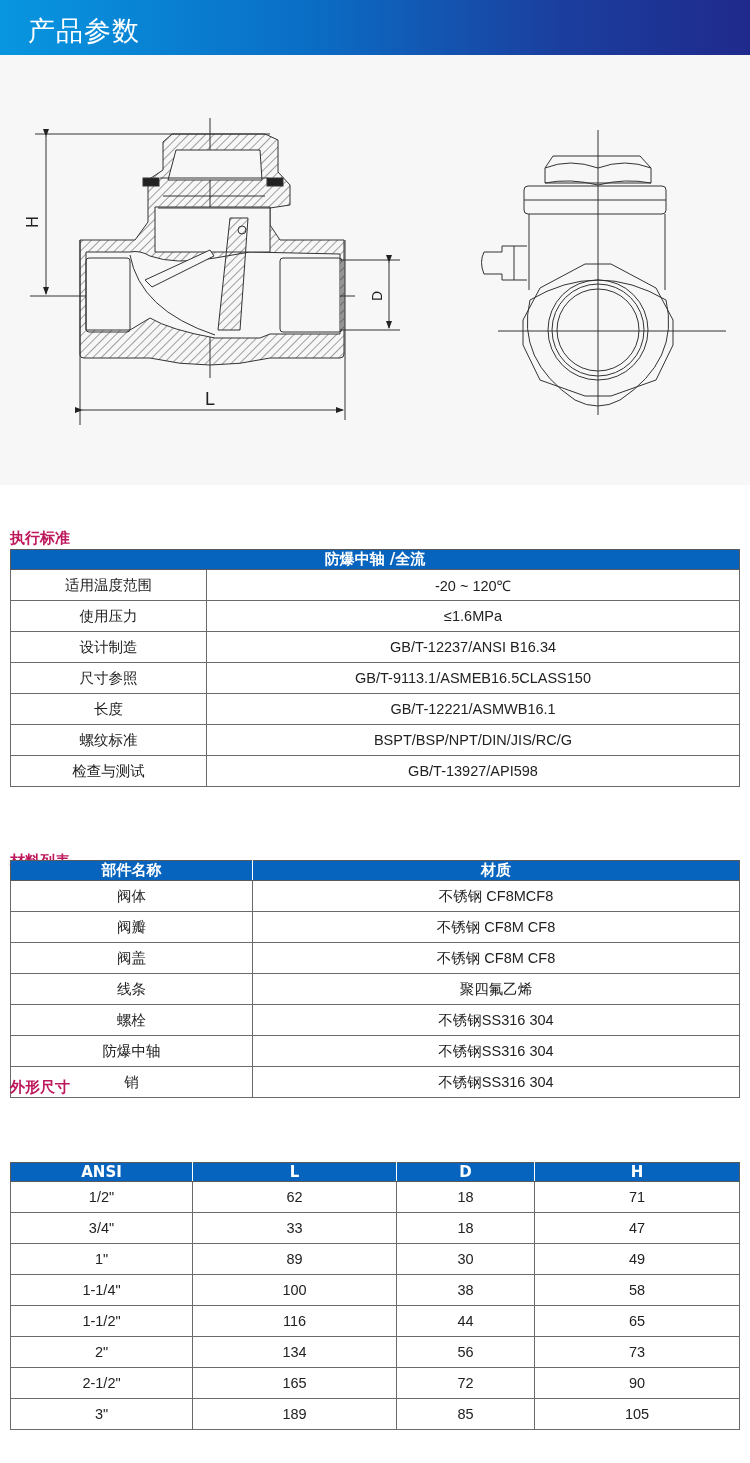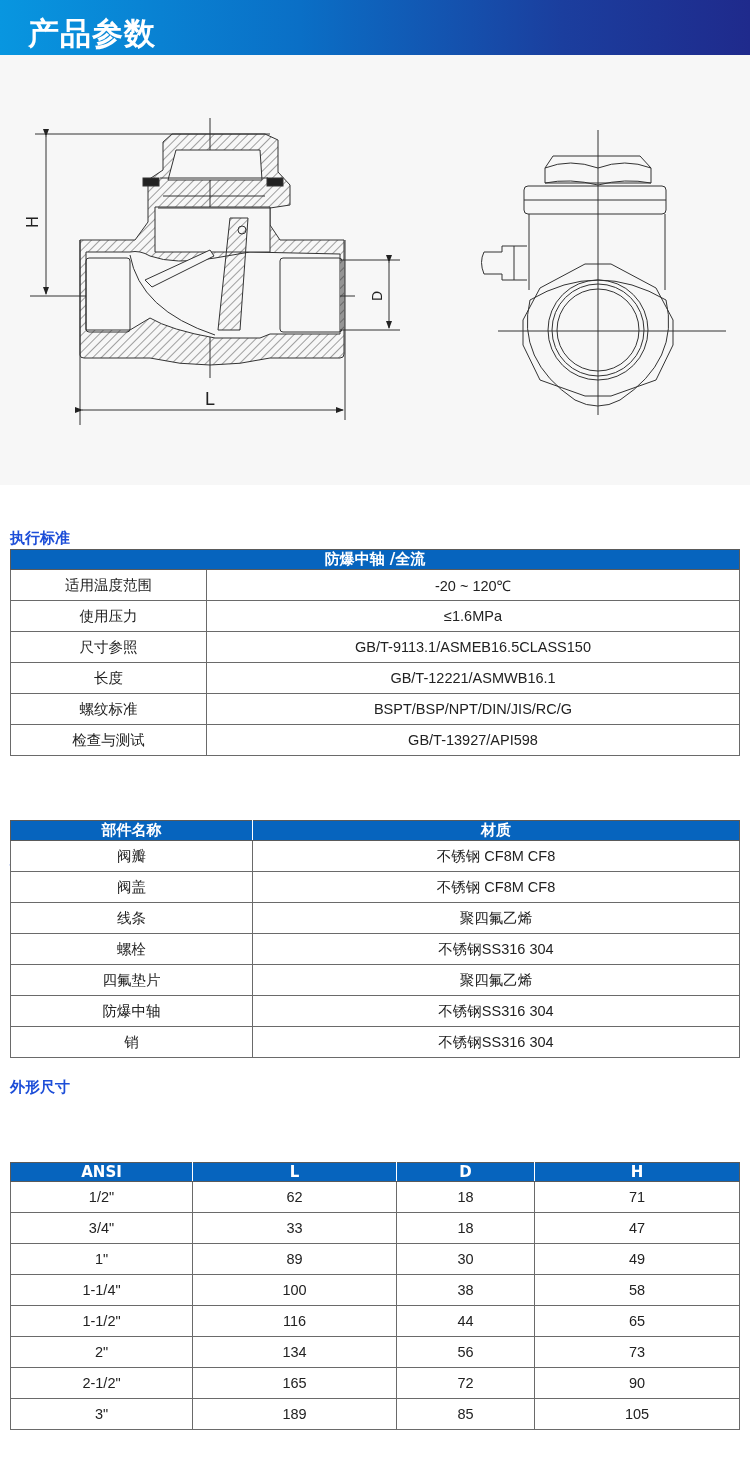--- a/index.html
+++ b/index.html
@@ -1,28 +1,28 @@
 <!DOCTYPE html>
 <html><head>
 <meta charset="utf-8">
 <style>
   * { box-sizing: border-box; margin: 0; padding: 0; }
   html, body { width: 750px; background: #ffffff; }
   body { font-family: "DejaVu Sans", "Liberation Sans", sans-serif; color: #222; position: relative; height: 1463px; overflow: hidden; }
 
   .banner { position: absolute; left: 0; top: 0; width: 750px; height: 55px;
     background: linear-gradient(90deg, #0896e0 0%, #0a6fc6 40%, #1b3e9e 75%, #1f2a8c 100%); }
-  .banner-title { position: absolute; left: 28px; top: 13px; font-size: 31px; font-weight: bold; color: #fff; letter-spacing: 1px; }
+  .banner-title { position: absolute; left: 28px; top: 13px; font-size: 27px; font-weight: normal; color: #fff; letter-spacing: 1px; }
   .banner-notch { position: absolute; left: 70px; top: 55px; width: 0; height: 0;
     border-left: 7px solid transparent; border-right: 7px solid transparent; border-top: 13px solid #0a8ad8; }
 
   .drawing-area { position: absolute; left: 0; top: 55px; width: 750px; height: 430px; background: #f7f7f7; }
   .drawing-area svg { position: absolute; left: 0; top: 0; }
 
-  .section-title { position: absolute; left: 10px; font-size: 15px; font-weight: bold; color: #1d4ed8; }
+  .section-title { position: absolute; left: 10px; font-size: 15px; font-weight: bold; color: #be185d; }
 
   table.spec { position: absolute; left: 10px; width: 730px; border-collapse: collapse; table-layout: fixed; }
   table.spec th { background: #0664be; color: #fff; font-size: 15px; font-weight: bold; height: 19px; border: 1px solid #5a5a5a; border-color: #5a5a5a #ffffff; text-align: center; }
   table.spec th:first-child { border-left-color: #5a5a5a; }
   table.spec th:last-child { border-right-color: #5a5a5a; }
   table.spec td { background: #fff; height: 31px; border: 1px solid #6a6a6a; text-align: center; font-size: 14.5px; color: #222; }
   table.spec td.val { font-family: "Liberation Sans", sans-serif; border-radius: 8px; }
 </style>
 </head>
 <body>
@@ -124,70 +124,74 @@
   <tbody>
     <tr>
         <td>适用温度范围</td>
         <td class="val">-20 ~ 120℃</td>
       </tr>
     <tr>
         <td>使用压力</td>
         <td class="val">≤1.6MPa</td>
       </tr>
     <tr>
+        <td>设计制造</td>
+        <td class="val">GB/T-12237/ANSI B16.34</td>
+      </tr>
+    <tr>
         <td>尺寸参照</td>
         <td class="val">GB/T-9113.1/ASMEB16.5CLASS150</td>
       </tr>
     <tr>
         <td>长度</td>
         <td class="val">GB/T-12221/ASMWB16.1</td>
       </tr>
     <tr>
         <td>螺纹标准</td>
         <td class="val">BSPT/BSP/NPT/DIN/JIS/RC/G</td>
       </tr>
     <tr>
         <td>检查与测试</td>
         <td class="val">GB/T-13927/API598</td>
       </tr>
   </tbody>
 </table>
 
 <div class="section-title" style="top:820px;margin-top:32px;">材料列表</div>
-<table class="spec" style="top:820px;">
+<table class="spec" style="top:860px;">
   <colgroup>
       <col style="width:242px">
       <col>
     </colgroup>
   <thead>
     <tr>
       <th>部件名称</th>
       <th>材质</th>
     </tr>
   </thead>
   <tbody>
     <tr>
+        <td>阀体</td>
+        <td class="val">不锈钢 CF8MCF8</td>
+      </tr>
+    <tr>
         <td>阀瓣</td>
         <td class="val">不锈钢 CF8M CF8</td>
       </tr>
     <tr>
         <td>阀盖</td>
         <td class="val">不锈钢 CF8M CF8</td>
       </tr>
     <tr>
         <td>线条</td>
         <td class="val">聚四氟乙烯</td>
       </tr>
     <tr>
         <td>螺栓</td>
         <td class="val">不锈钢SS316 304</td>
-      </tr>
-    <tr>
-        <td>四氟垫片</td>
-        <td class="val">聚四氟乙烯</td>
       </tr>
     <tr>
         <td>防爆中轴</td>
         <td class="val">不锈钢SS316 304</td>
       </tr>
     <tr>
         <td>销</td>
         <td class="val">不锈钢SS316 304</td>
       </tr>
   </tbody>

